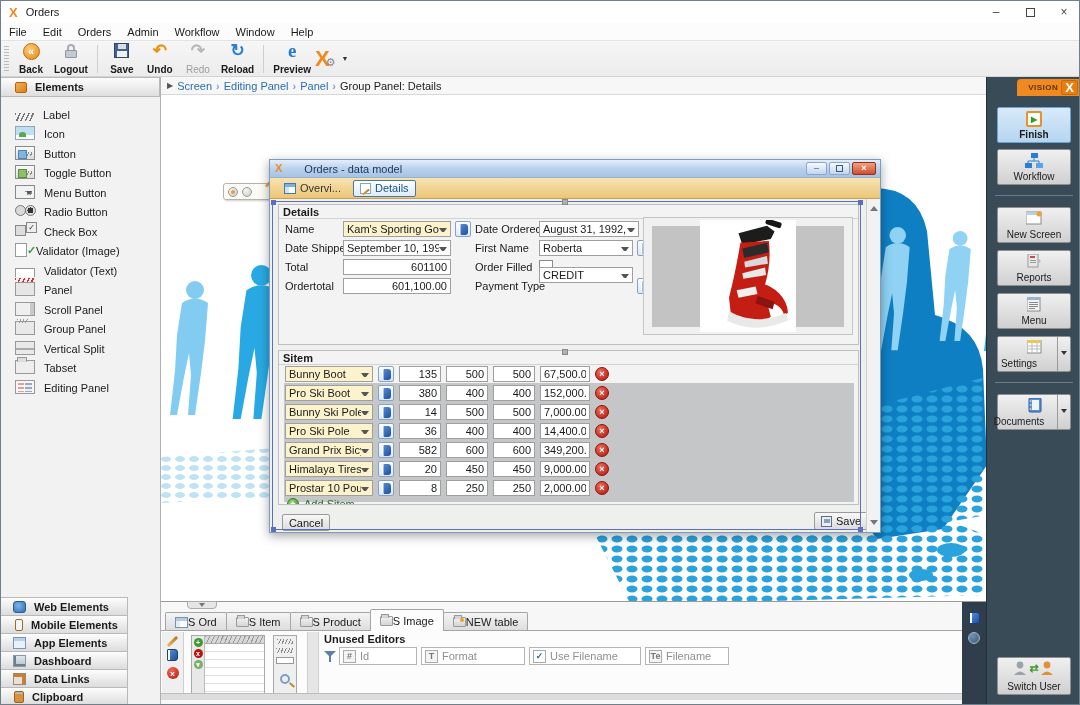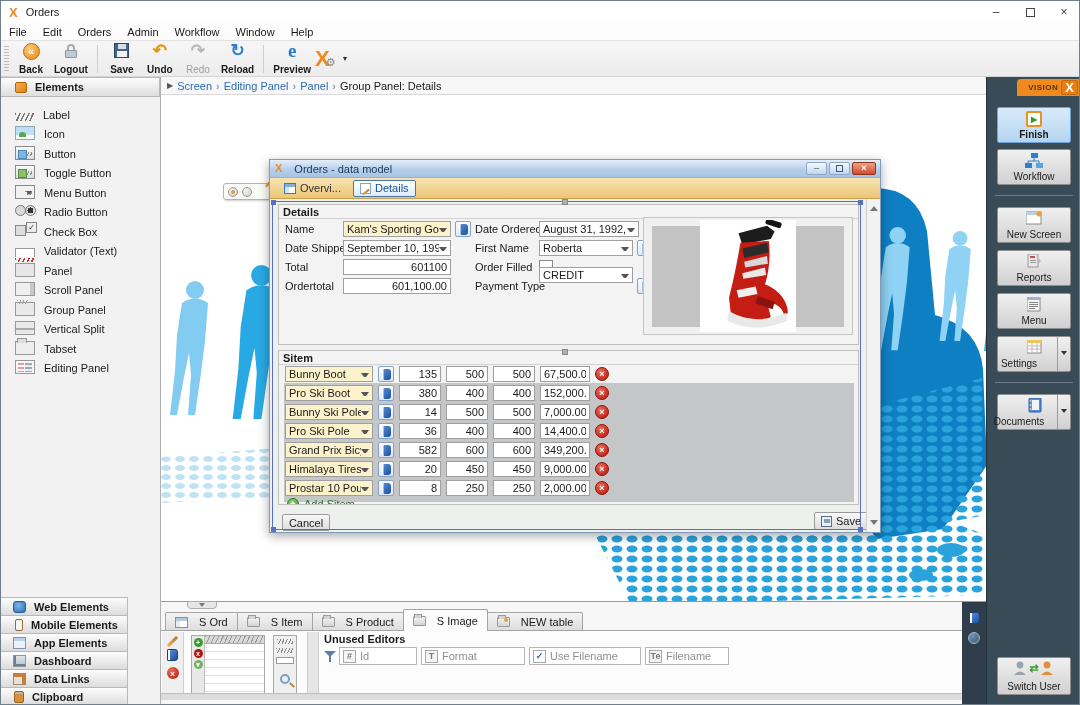--- a/index.html
+++ b/index.html
@@ -94,21 +94,21 @@
 
 .canvas{position:absolute;left:160px;top:94px;width:825px;height:506px;background:#fff;overflow:hidden}
 .minitb{position:absolute;left:62px;top:88px;width:50px;height:17px;background:#fbfbf5;border:1px solid #b5b5a5;border-radius:3px;box-shadow:1px 1px 2px rgba(0,0,0,.2);display:flex;align-items:center;gap:4px;padding-left:4px;z-index:4}
 .mcirc{width:10px;height:10px;border-radius:50%;background:radial-gradient(circle at 35% 30%,#f5f5f5,#c9c9c9);border:1px solid #9a9a9a}
 .mcirc.o:before{content:"";display:block;width:4px;height:4px;margin:2px;border-radius:50%;background:#e8a030}
 .mpen{position:absolute;right:-4px;top:-3px;width:12px;height:3px;background:linear-gradient(90deg,#f0b060,#b87820);transform:rotate(-45deg);border-radius:1px}
 
 .dlg{position:absolute;left:108px;top:64px;width:612px;height:374px;background:#eef0ee;border:1px solid #7d9cbd;box-shadow:0 3px 10px rgba(0,0,0,.35);z-index:5}
 .dtitle{height:18px;background:linear-gradient(#e3eefa,#b7cfeb 55%,#a8c4e4);display:flex;align-items:center;border-bottom:1px solid #93b2d4}
 .dtitle .xlogo{margin-left:5px;font-size:11px}
-.dtitle .dttl{margin-left:12px;color:#17365a}
+.dtitle .dttl{margin-left:22px;color:#17365a}
 .dwbtns{margin-left:auto;display:flex;gap:2px;margin-right:4px}
 .dwb{width:21px;height:13px;border:1px solid #8ca6c5;border-radius:2px;background:linear-gradient(#f6fafd,#c2d6ee);display:flex;align-items:center;justify-content:center;font-size:9px;line-height:9px;color:#3a5a7a}
 .dwb .mx{width:7px;height:7px;border:1px solid #3a5a7a}
 .dwb.cls{width:24px;background:linear-gradient(#f0a27f,#ce4d33);border-color:#8f3218;color:#fff;font-weight:bold}
 .dtabs{height:21px;background:linear-gradient(#f7e3b2,#ecc677);border-bottom:1px solid #caa14c;display:flex;align-items:center;gap:6px;padding-left:8px}
 .dtab{display:flex;align-items:center;gap:4px;padding:1px 6px;height:17px;color:#333;cursor:pointer}
 .dtab.sel{background:linear-gradient(#fefefe,#dcebfb);border:1px solid #4a77a8;border-radius:2px;color:#1b4f93}
 .tgrid{width:12px;height:11px;background:#fff;border:1px solid #3a7abf;box-shadow:inset 0 3px 0 #7fb0d8,inset 4px 0 0 #d0e4f2}
 .tpage{width:11px;height:11px;background:#fff;border:1px solid #8aa5c0;position:relative}
 .tpage:before{content:"";position:absolute;left:1px;top:7px;width:8px;height:2px;background:linear-gradient(90deg,#e8a030,#b87820);transform:rotate(-40deg)}
@@ -156,21 +156,21 @@
 .vdd{position:absolute;right:0;top:0;bottom:0;width:13px;border-left:1px solid #9a9a9a;display:flex;align-items:center;justify-content:center}
 .vdd i{width:0;height:0;border:3px solid transparent;border-top:4px solid #333}
 .vsep{position:absolute;left:8px;width:78px;height:1px;background:#6b7c88}
 .finico{width:16px;height:16px;border:2px solid #e8921f;display:flex;align-items:center;justify-content:center;background:#fff;border-radius:2px}
 .finico b{color:#2e9c2e;font-size:8px}
 
 .bpan{position:absolute;left:160px;top:600px;width:825px;height:105px;background:#f7f7f7;border-top:1px solid #9a9a9a}
 .collapser{position:absolute;left:26px;top:-1px;width:30px;height:8px;background:#e6e6e6;border:1px solid #ababab;border-radius:0 0 4px 4px;display:flex;align-items:center;justify-content:center}
 .collapser i{width:0;height:0;border:3px solid transparent;border-top:4px solid #777;margin-top:3px}
 .btabs{position:absolute;left:4px;top:7px;height:22px;display:flex;align-items:flex-end}
-.btab{display:flex;align-items:center;gap:11px;height:19px;padding:0 9px;background:linear-gradient(#f4f4f4,#dcdcdc);border:1px solid #a5a5a5;margin-right:-1px;border-bottom:none;border-radius:2px 2px 0 0;cursor:pointer}
+.btab{display:flex;align-items:center;gap:0;height:19px;padding:0 9px;background:linear-gradient(#f4f4f4,#dcdcdc);border:1px solid #a5a5a5;margin-right:-1px;border-bottom:none;border-radius:2px 2px 0 0;cursor:pointer}
 .btab.sel{height:22px;background:#fcfcfc;z-index:3;position:relative}
 .ticon{width:13px;height:11px;background:#fff;border:1px solid #7a93ad;box-shadow:inset 0 3px 0 #b8cbdd,inset 4px 0 0 #e4ecf4}
 .ficon{width:13px;height:10px;background:linear-gradient(#f2f2f2,#d5d5d5);border:1px solid #9a9a9a;border-radius:1px;position:relative}
 .ficon:before{content:"";position:absolute;left:0;top:-3px;width:6px;height:3px;background:#d5d5d5;border:1px solid #9a9a9a;border-bottom:none}
 .ficon.new:after{content:"";position:absolute;right:1px;top:0;width:4px;height:4px;border-radius:50%;background:#f0a030}
 .bcontent{position:absolute;left:0;top:28px;width:801px;height:70px;background:#fcfcfc;border-top:1px solid #a5a5a5}
 .vtool{position:absolute;left:1px;top:1px;width:22px;height:68px;background:#efefef;border-right:1px solid #cfcfcf;display:flex;flex-direction:column;align-items:center;gap:6px;padding-top:4px}
 .penico{width:13px;height:3px;background:linear-gradient(90deg,#f0b060,#b87820);transform:rotate(-45deg);border-radius:1px;margin-top:4px}
 .bookico2{width:11px;height:12px;background:linear-gradient(135deg,#5a90d5,#1d4f9e);border-radius:1px 3px 3px 1px;box-shadow:inset 2px 0 0 #fff;border:1px solid #16407e}
 .delico2{width:12px;height:12px;border-radius:50%;background:radial-gradient(circle at 35% 30%,#ea6a58,#b5170c);color:#fff;font-size:8px;font-weight:bold;display:flex;align-items:center;justify-content:center}
@@ -307,20 +307,24 @@
           <span class="pi pi-menu"></span>
           <span>Menu Button</span>
         </div>
       <div class="pitem">
           <span class="pi pi-radio"></span>
           <span>Radio Button</span>
         </div>
       <div class="pitem">
           <span class="pi pi-check"></span>
           <span>Check Box</span>
+        </div>
+      <div class="pitem">
+          <span class="pi pi-vimg"></span>
+          <span>Validator (Image)</span>
         </div>
       <div class="pitem">
           <span class="pi pi-vtext"></span>
           <span>Validator (Text)</span>
         </div>
       <div class="pitem">
           <span class="pi pi-panel"></span>
           <span>Panel</span>
         </div>
       <div class="pitem">

